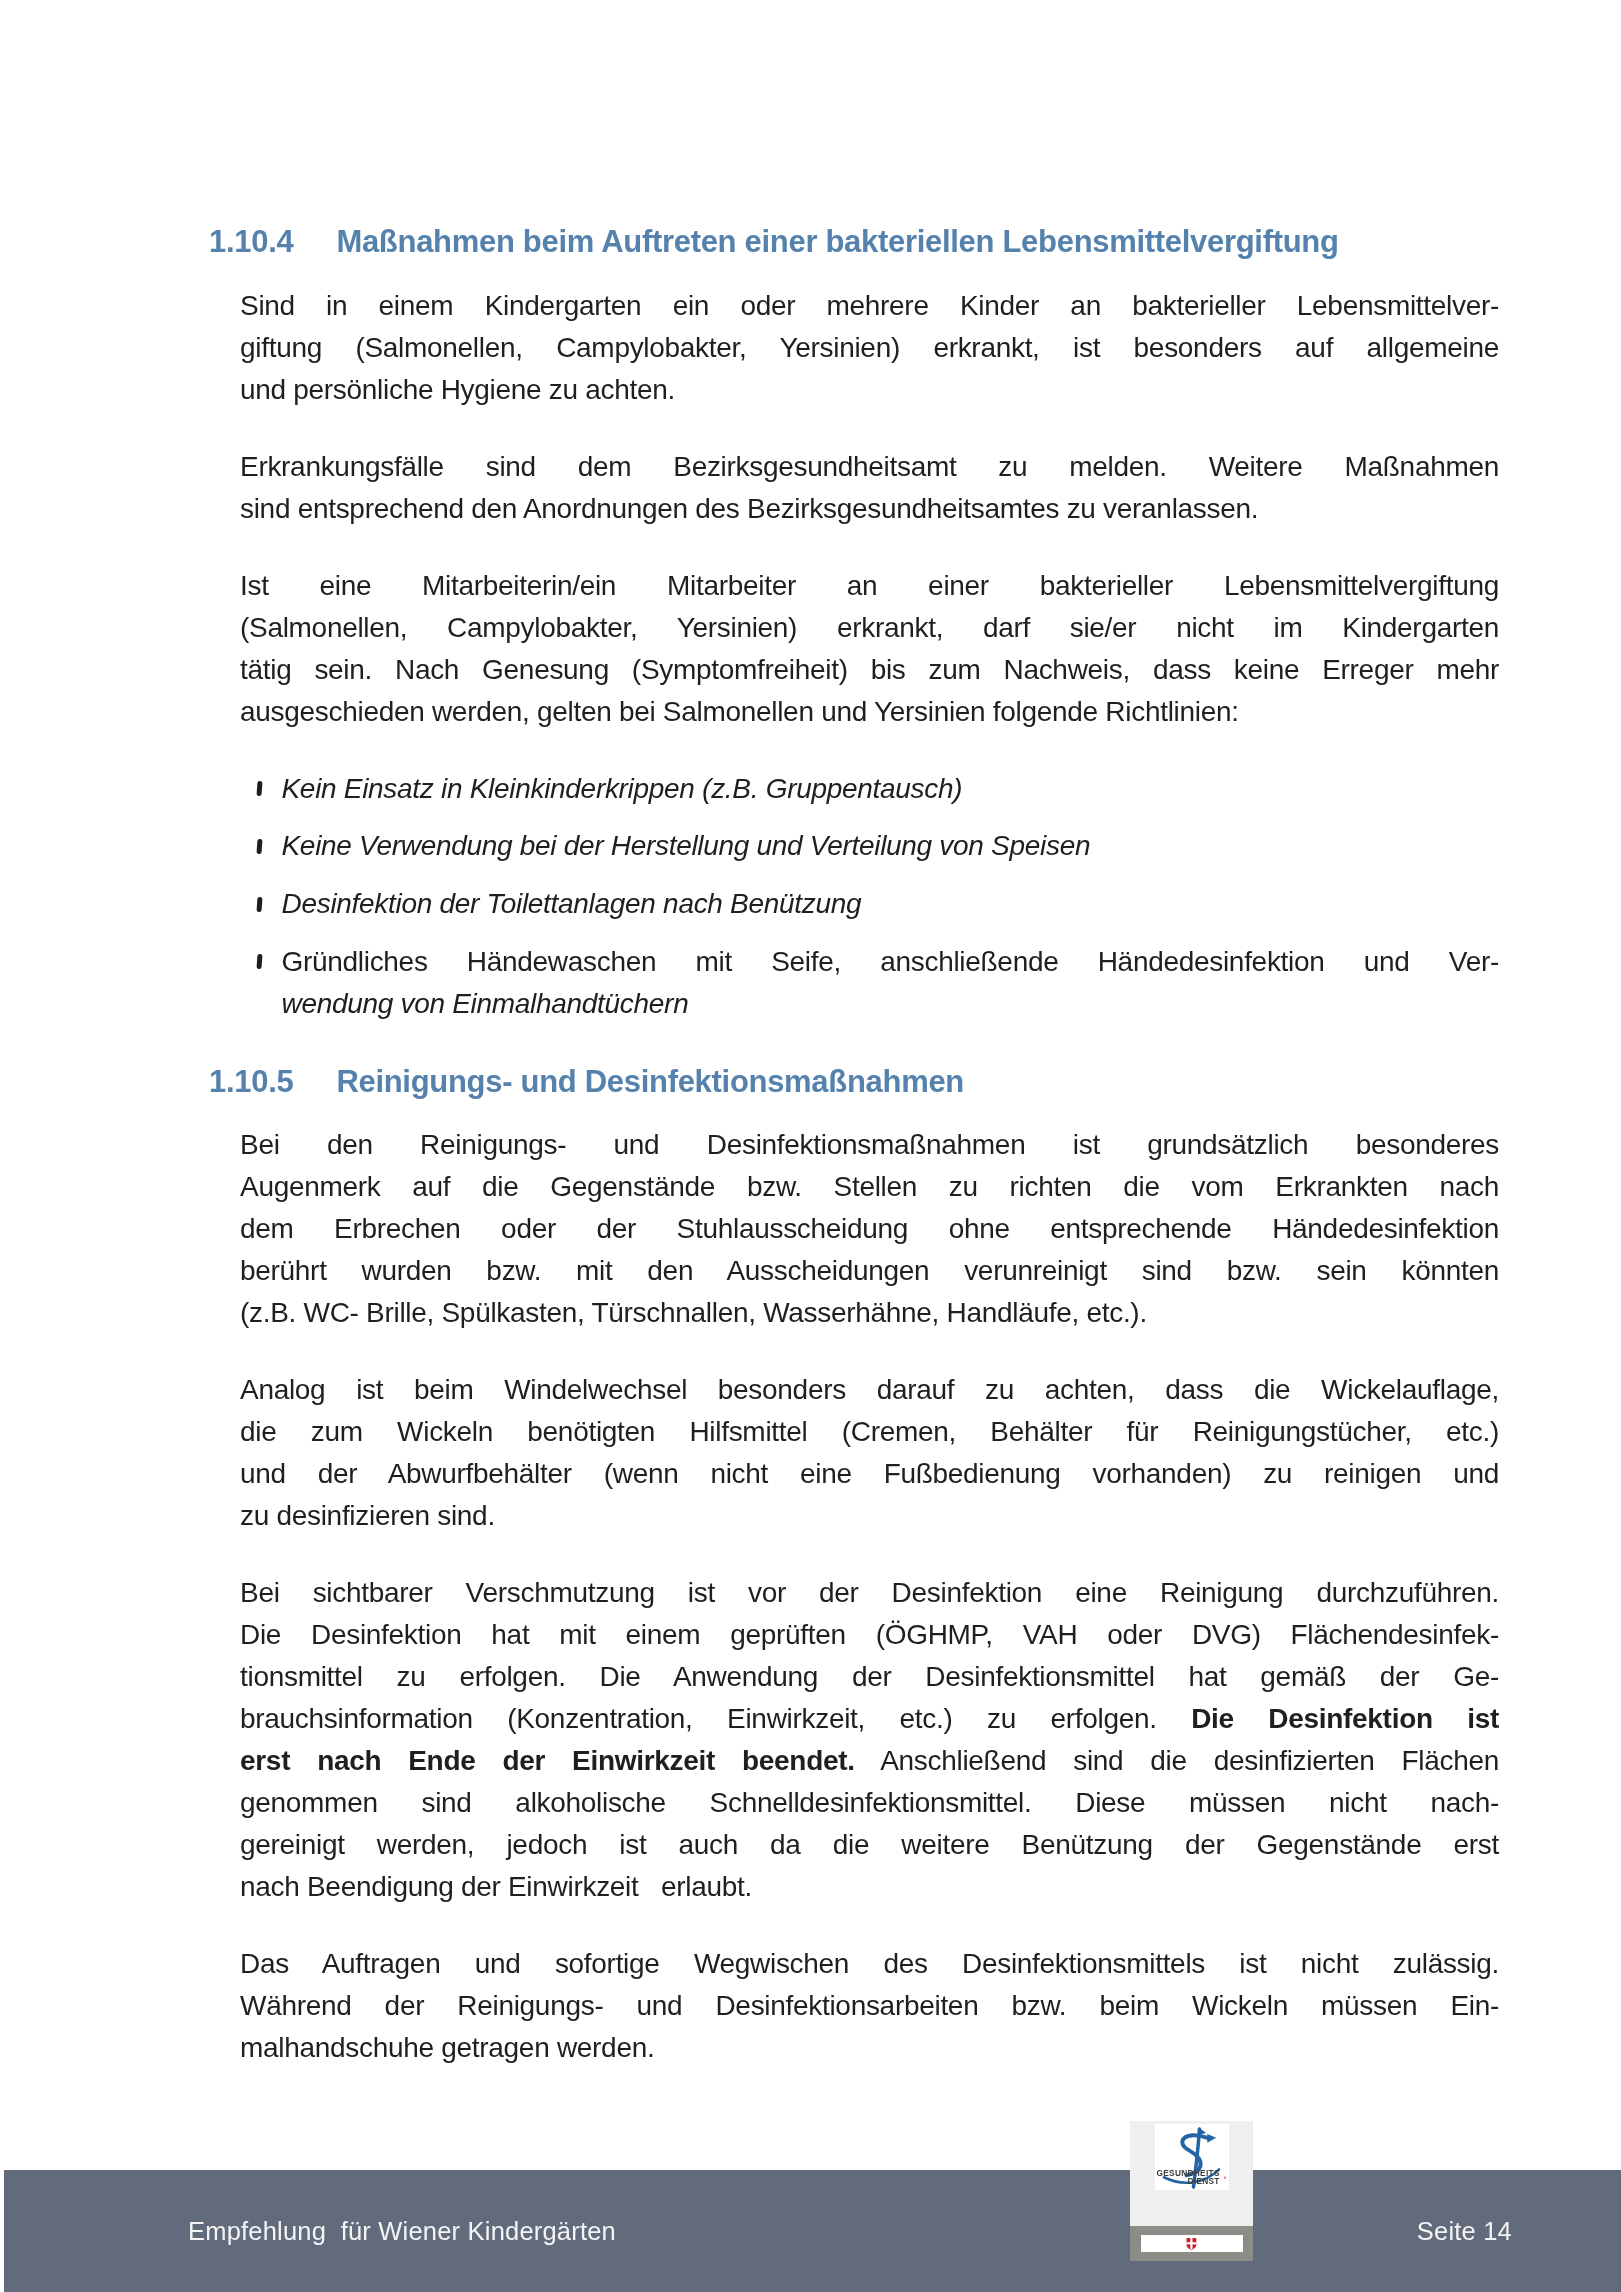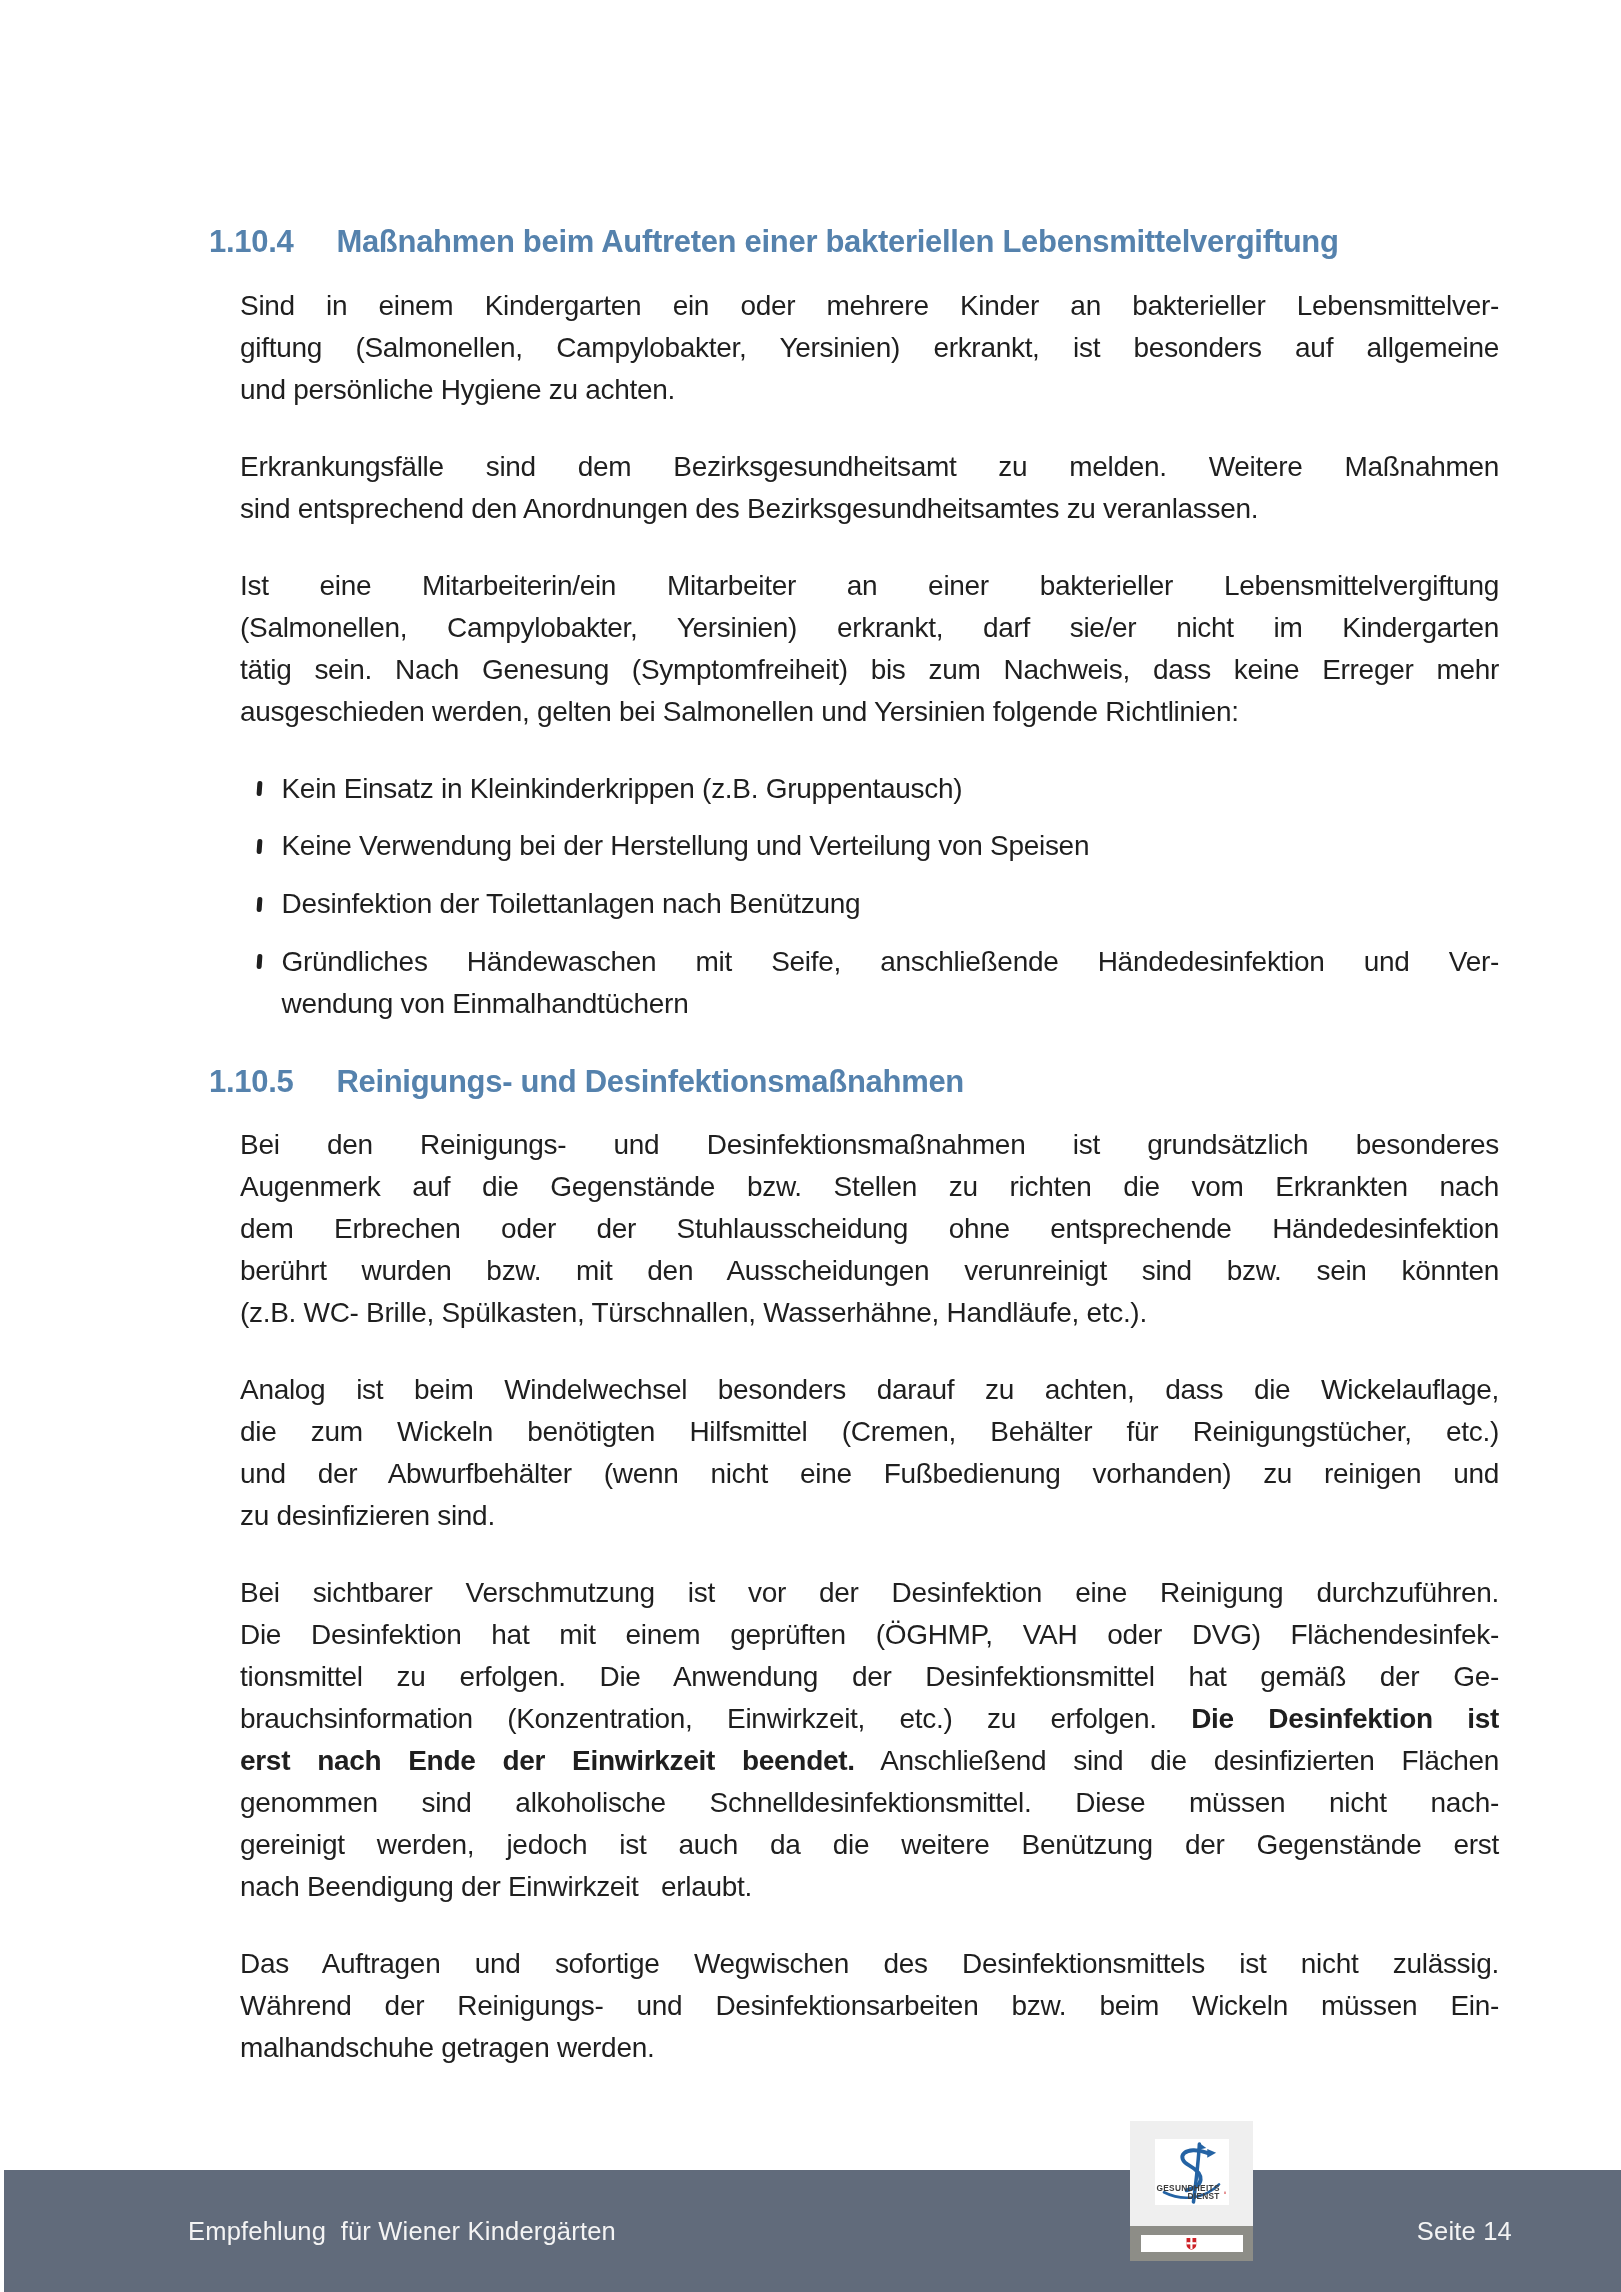--- a/index.html
+++ b/index.html
@@ -43,42 +43,42 @@
     margin:13.7px 19.6px 0 0;
     background:#1f1f1f;
     border-radius:2.5px;
     transform:rotate(4deg);
   }
   .li-lines {
     width:1218px;
     font-size:28px; line-height:42px; letter-spacing:-0.3px;
   }
   .li-lines .line { text-align:justify; text-align-last:justify; }
-  .li-lines .line:last-child { text-align:left; text-align-last:left; }
+  .li-lines .line:last-child { text-align:left; text-align-last:left;font-style:italic; }
 
   .footer-bar {
     position:absolute; left:4px; bottom:0;
     width:100%; height:123px;
     background:#616b7b;
     display:flex; align-items:center; justify-content:space-between;
     box-sizing:border-box;
     padding:0 113px 0 184px;
     color:#f4f4f4;
     font-size:25.5px;
     letter-spacing:0.2px;
   }
   .footer-bar .ftxt { white-space:pre; }
 
   .logo-block { position:absolute; left:1130px; top:2121px; width:123px; z-index:2; }
   .logo-card {
     position:relative; width:123px; height:105px;
     background:#efefef;
   }
   .logo-inner {
-    position:absolute; left:24.5px; top:18px;
+    position:absolute; left:24.5px; top:3px;
     width:74px; height:66px;
     background:#ffffff;
     display:flex; flex-direction:column; align-items:flex-start; justify-content:flex-end;
   }
   .staff-svg { position:absolute; left:5.9px; top:2px; }
   .logo-bottom-row {
     position:relative;
     display:flex; align-items:flex-end; justify-content:flex-end;
     gap:3.9px; width:100%; box-sizing:border-box; padding:0 2.9px 3.9px 2px;
   }

